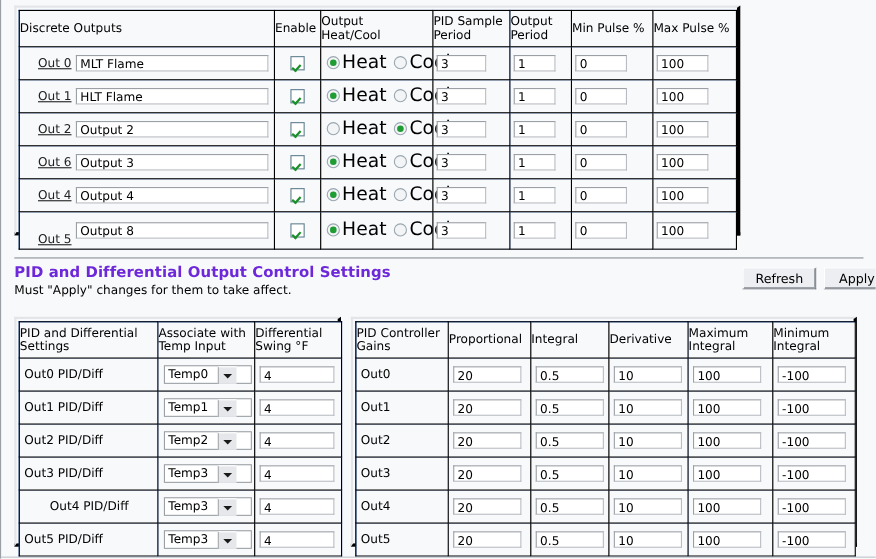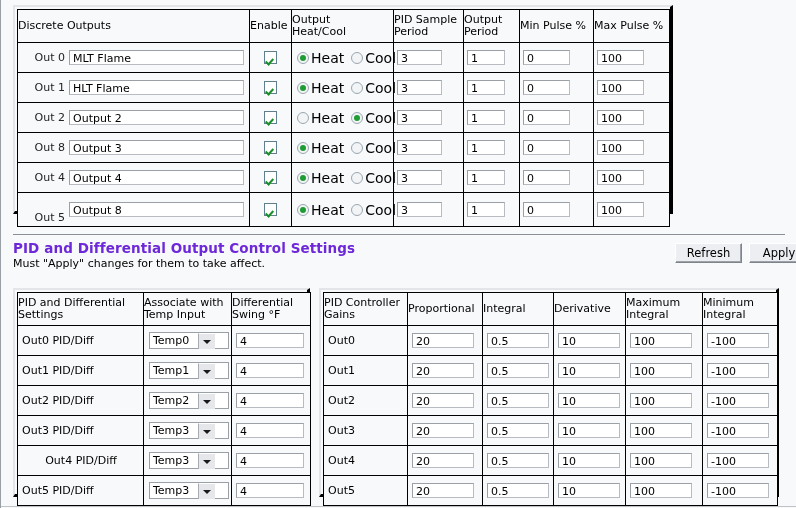--- a/index.html
+++ b/index.html
@@ -92,20 +92,21 @@
   .tinput.w-gain   { width: 62px; }
 
   
   .outlbl {
     display: inline-block;
     text-align: right;
     font-size: 11px;
     color: #222;
     padding-right: 4px;
     vertical-align: middle;
+    text-decoration: underline;
   }
 
   
   .chk {
     display: inline-block;
     width: 13px;
     height: 13px;
     border: 1px solid #5f7f8f;
     background: #ffffff;
     position: relative;
@@ -146,21 +147,21 @@
     content: "";
     position: absolute;
     left: 2px;
     top: 2px;
     width: 6px;
     height: 6px;
     border-radius: 50%;
     background: #1f9c33;
   }
   .rlabel {
-    font-size: 14px;
+    font-size: 17px;
     vertical-align: middle;
     margin-right: 7px;
   }
 
   
   .sel {
     display: inline-block;
     border: 1px solid #9ba0a6;
     background: #ffffff;
     height: 17px;
@@ -338,21 +339,21 @@
             </td>
             <td>
               <div class="cell"><span class="tinput w-pct">0</span></div>
             </td>
             <td>
               <div class="cell"><span class="tinput w-pct">100</span></div>
             </td>
           </tr>
           <tr>
             <td style="height:29px;">
-              <div class="cell"><span class="outlbl" style="width:44px;">Out 8</span><span class="tinput w-name">Output 3</span></div>
+              <div class="cell"><span class="outlbl" style="width:44px;">Out 6</span><span class="tinput w-name">Output 3</span></div>
             </td>
             <td style="text-align:center;"><span class="chk"></span></td>
             <td>
               <div class="cell" style="white-space:nowrap;padding-left:5px;"><span class="radiowrap"><span class="radio on"></span><span class="rlabel">Heat</span></span><span class="radiowrap"><span class="radio"></span><span class="rlabel">Cool</span></span></div>
             </td>
             <td>
               <div class="cell"><span class="tinput w-num">3</span></div>
             </td>
             <td>
               <div class="cell"><span class="tinput w-num2">1</span></div>

